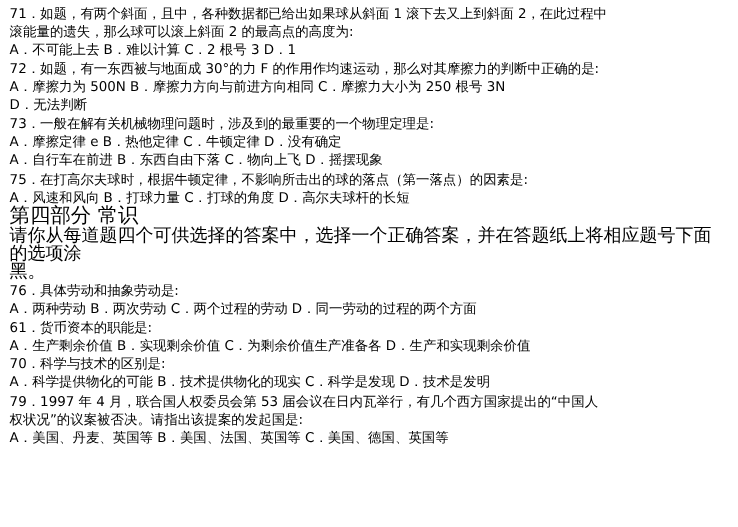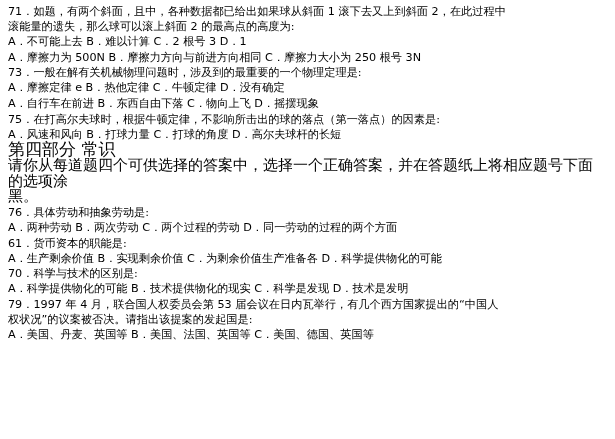--- a/index.html
+++ b/index.html
@@ -43,21 +43,23 @@
 </head>
 <body>
 
 <div id="page">
   <div class="q">
     <div class="line">71．如题，有两个斜面，且中，各种数据都已给出如果球从斜面 1 滚下去又上到斜面 2，在此过程中</div>
     <div class="line">滚能量的遗失，那么球可以滚上斜面 2 的最高点的高度为:</div>
     <div class="line">A．不可能上去 B．难以计算 C．2 根号 3 D．1</div>
   </div>
   <div class="q">
+    <div class="line">72．如题，有一东西被与地面成 30°的力 F 的作用作均速运动，那么对其摩擦力的判断中正确的是:</div>
     <div class="line">A．摩擦力为 500N B．摩擦力方向与前进方向相同 C．摩擦力大小为 250 根号 3N</div>
+    <div class="line">D．无法判断</div>
   </div>
   <div class="q">
     <div class="line">73．一般在解有关机械物理问题时，涉及到的最重要的一个物理定理是:</div>
     <div class="line">A．摩擦定律 e B．热他定律 C．牛顿定律 D．没有确定</div>
   </div>
   <div class="q">
     <div class="line">A．自行车在前进 B．东西自由下落 C．物向上飞 D．摇摆现象</div>
   </div>
   <div class="q">
     <div class="line">75．在打高尔夫球时，根据牛顿定律，不影响所击出的球的落点（第一落点）的因素是:</div>
@@ -69,21 +71,21 @@
   <div class="q">
     <div class="para">请你从每道题四个可供选择的答案中，选择一个正确答案，并在答题纸上将相应题号下面的选项涂</div>
     <div class="para">黑。</div>
   </div>
   <div class="q">
     <div class="line">76．具体劳动和抽象劳动是:</div>
     <div class="line">A．两种劳动 B．两次劳动 C．两个过程的劳动 D．同一劳动的过程的两个方面</div>
   </div>
   <div class="q">
     <div class="line">61．货币资本的职能是:</div>
-    <div class="line">A．生产剩余价值 B．实现剩余价值 C．为剩余价值生产准备各 D．科学提供物化的可能</div>
+    <div class="line">A．生产剩余价值 B．实现剩余价值 C．为剩余价值生产准备各 D．生产和实现剩余价值</div>
   </div>
   <div class="q">
     <div class="line">70．科学与技术的区别是:</div>
     <div class="line">A．科学提供物化的可能 B．技术提供物化的现实 C．科学是发现 D．技术是发明</div>
   </div>
   <div class="q">
     <div class="line">79．1997 年 4 月，联合国人权委员会第 53 届会议在日内瓦举行，有几个西方国家提出的“中国人</div>
     <div class="line">权状况”的议案被否决。请指出该提案的发起国是:</div>
     <div class="line">A．美国、丹麦、英国等 B．美国、法国、英国等 C．美国、德国、英国等</div>
   </div>

